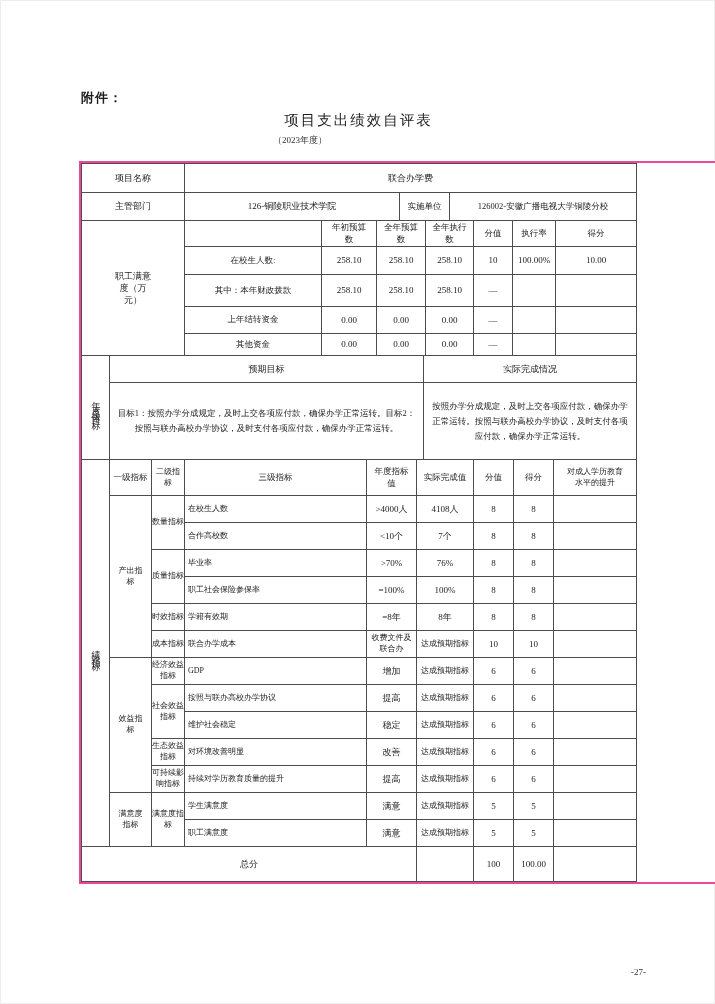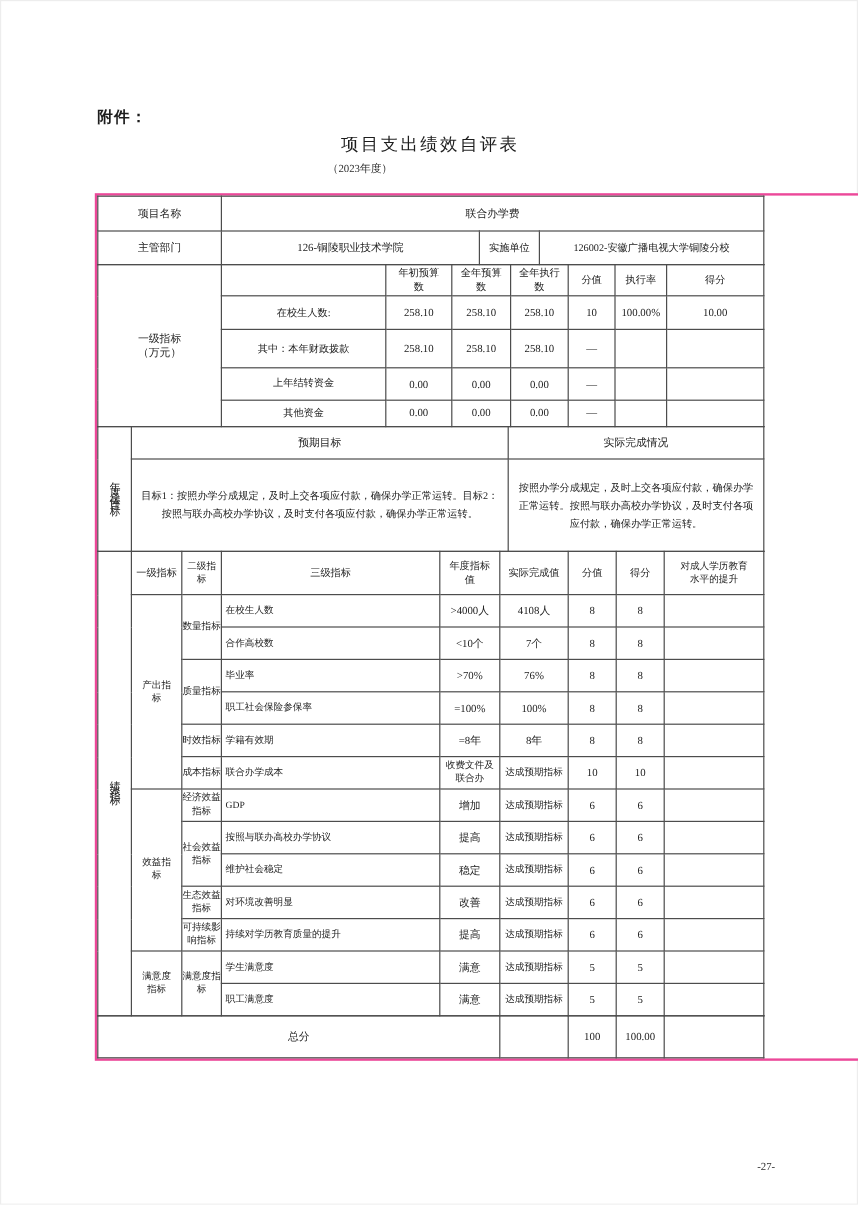--- a/index.html
+++ b/index.html
@@ -81,21 +81,21 @@
           <col style="width:137px">
           <col style="width:55px">
           <col style="width:49px">
           <col style="width:48px">
           <col style="width:39px">
           <col style="width:43px">
           <col style="width:81px">
         </colgroup>
       <tbody>
           <tr class="t2h">
-        <td rowspan="5"><span class="w38">一级指标（万元）</span></td>
+        <td rowspan="5"><span class="w38">职工满意度（万元）</span></td>
         <td></td>
         <td class="s85"><span class="wspan">年初预算数</span></td>
         <td class="s85"><span class="wspan">全年预算数</span></td>
         <td class="s85"><span class="wspan">全年执行数</span></td>
         <td class="s85">分值</td>
         <td class="s85">执行率</td>
         <td class="s85">得分</td>
       </tr>
       <tr class="t2r1">
         <td class="s85">在校生人数:</td>

